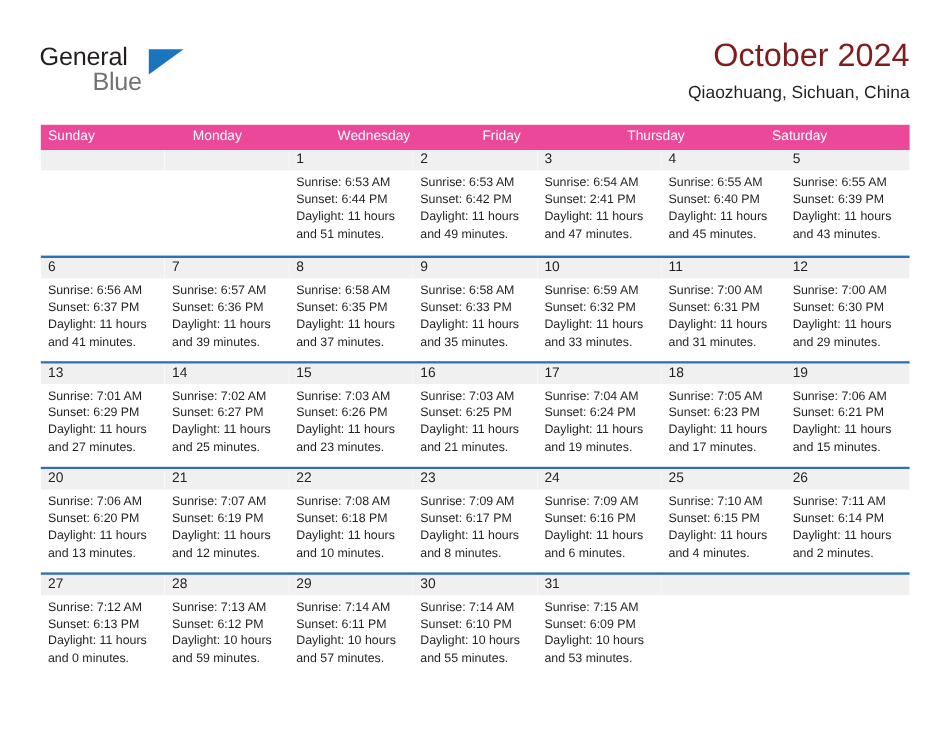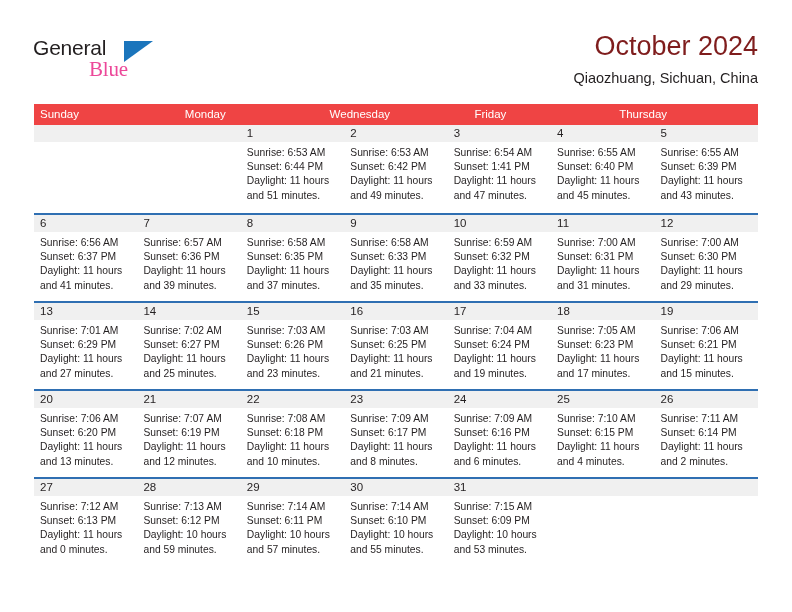--- a/index.html
+++ b/index.html
@@ -40,26 +40,26 @@
     position: absolute;
     left: 0;
     top: 0;
     font-size: 21px;
     letter-spacing: -0.2px;
     color: #231f20;
     font-family: "Liberation Sans", sans-serif;
   }
   .logo-blue {
     position: absolute;
-    left: 56px;
+    left: 44px;
     top: 21px;
     font-size: 21px;
     letter-spacing: -0.2px;
-    color: #ec4899;
-    font-family: Liberation Serif, serif;
+    color: #737373;
+    font-family: Liberation Sans, sans-serif;
   }
   .logo-tri {
     position: absolute;
     left: 91px;
     top: 5px;
     width: 0;
     height: 0;
     border-left: 29px solid #1b75bc;
     border-bottom: 21px solid transparent;
   }
@@ -88,21 +88,21 @@
 
   
   .calendar {
     position: absolute;
     left: 34px;
     top: 104px;
     width: 724px;
   }
   .dow-row {
     display: flex;
-    background: #ef4444;
+    background: #ec4899;
     height: 21px;
   }
   .dow-cell {
     flex: 1 1 0;
     color: #ffffff;
     font-size: 11.5px;
     line-height: 21px;
     padding-left: 6px;
     box-sizing: border-box;
     white-space: nowrap;
@@ -173,20 +173,21 @@
 
   </div>
 
   <div class="calendar">
     <div class="dow-row" id="dow-row">
         <div class="dow-cell">Sunday</div>
         <div class="dow-cell">Monday</div>
         <div class="dow-cell">Wednesday</div>
         <div class="dow-cell">Friday</div>
         <div class="dow-cell">Thursday</div>
+        <div class="dow-cell">Saturday</div>
       </div>
     <div id="weeks-container">
         <div class="week-row">
           <div class="week-inner">
             <div class="day-cell empty">
               <div class="daynum-band">
                 <span class="daynum"></span>
               </div>
             </div>
             <div class="day-cell empty">
@@ -215,21 +216,21 @@
                 <div class="detail-line">Daylight: 11 hours</div>
                 <div class="detail-line">and 49 minutes.</div>
               </div>
             </div>
             <div class="day-cell">
               <div class="daynum-band">
                 <span class="daynum">3</span>
               </div>
               <div class="detail">
                 <div class="detail-line">Sunrise: 6:54 AM</div>
-                <div class="detail-line">Sunset: 1:41 PM</div>
+                <div class="detail-line">Sunset: 2:41 PM</div>
                 <div class="detail-line">Daylight: 11 hours</div>
                 <div class="detail-line">and 47 minutes.</div>
               </div>
             </div>
             <div class="day-cell">
               <div class="daynum-band">
                 <span class="daynum">4</span>
               </div>
               <div class="detail">
                 <div class="detail-line">Sunrise: 6:55 AM</div>

